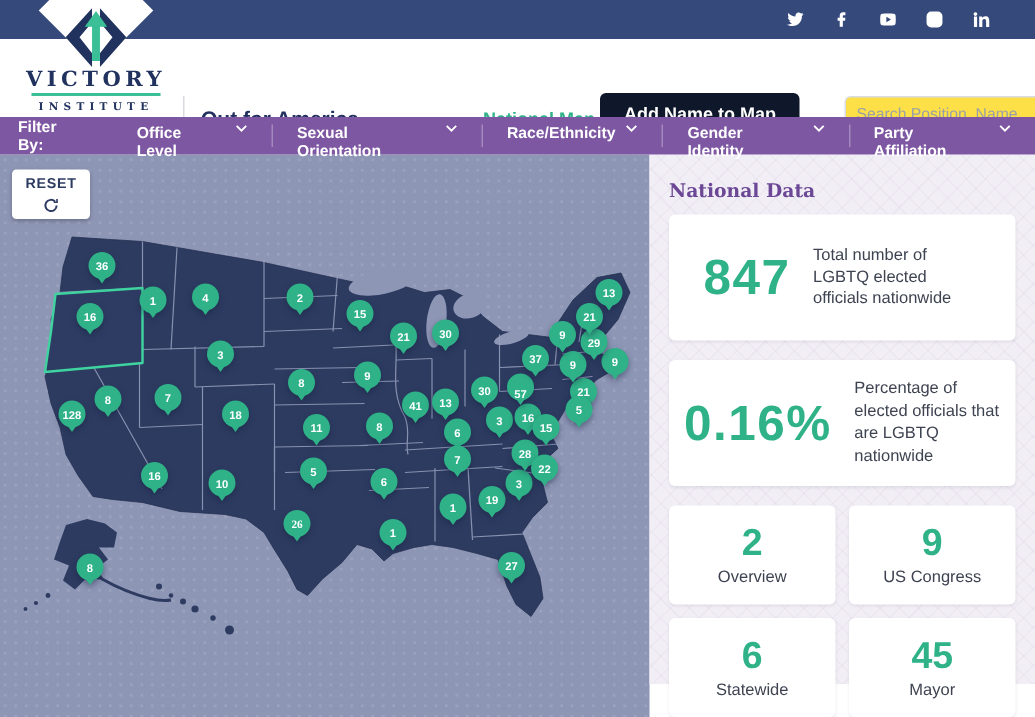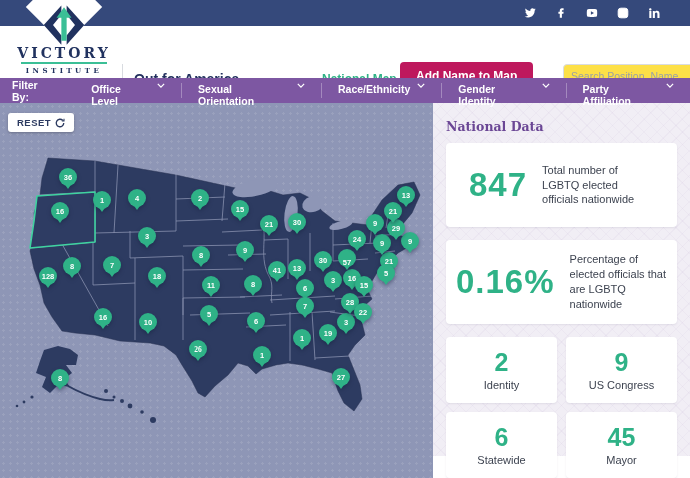--- a/index.html
+++ b/index.html
@@ -16,38 +16,38 @@
   .header { position:absolute; left:0; top:26px; width:690px; height:52px; background:#fff; z-index:1; }
   .logo-bg { position:absolute; left:37px; top:-20px; width:54px; height:54px; background:#fff; transform:rotate(45deg); z-index:3; }
   .logo { position:absolute; left:14px; top:0; width:100px; z-index:4; text-align:center; }
   .logo svg.mark { width:46px; height:44px; display:block; margin:2px auto 0; }
   .logo .word { font-family:"DejaVu Serif", serif; font-size:14px; font-weight:bold; color:#21325f; letter-spacing:3px; line-height:15px; }
   .logo .rule { width:86px; height:2px; background:#3bbf96; margin:1px auto 2px; }
   .logo .inst { font-family:"DejaVu Serif", serif; font-size:7px; font-weight:bold; color:#21325f; letter-spacing:3.5px; }
   .hdr-divider { position:absolute; left:122px; top:38px; width:1px; height:30px; background:#d8dbe0; }
   .app-title { position:absolute; left:134px; top:45px; font-size:14px; font-weight:bold; color:#23315f; }
   .nav-link { position:absolute; left:322px; top:46px; font-size:12px; font-weight:bold; color:#2fb287; cursor:pointer; }
-  .add-btn { position:absolute; left:400px; top:36px; height:27px; padding:0 16px; background:#be185d; color:#fff; border:none; border-radius:4px; font-size:12px; font-weight:bold; font-family:"Liberation Sans",sans-serif; cursor:pointer; }
+  .add-btn { position:absolute; left:400px; top:36px; height:27px; padding:0 16px; background:#0f172a; color:#fff; border:none; border-radius:4px; font-size:12px; font-weight:bold; font-family:"Liberation Sans",sans-serif; cursor:pointer; }
   .search { position:absolute; left:515px; top:38px; width:162px; height:24px; border:1px solid #d9dce1; border-radius:4px; display:flex; align-items:center; padding:0 7px; background:#fde047;margin-left:48px; }
   .search input { flex:1; border:none; outline:none; font-size:10.5px; color:#444; font-family:"Liberation Sans",sans-serif; background:transparent; }
   .search input::placeholder { color:#9aa0a8; }
   .search svg { width:11px; height:11px; stroke:#9aa0a8; fill:none; stroke-width:1.5; }
 
   
   .filterbar { position:absolute; left:0; top:78px; width:690px; height:25px; background:#7d57a2; display:flex; align-items:center; padding-left:12px; z-index:1; }
   .filterbar .flabel { color:#fff; font-size:10.5px; font-weight:bold; margin-right:18px; }
   .fitem { display:flex; align-items:flex-start; gap:7px; color:#fff; font-size:10.5px; font-weight:bold; padding:0 16px; height:15px; cursor:pointer; border-right:1px solid rgba(255,255,255,0.3); }
   .fitem:last-child { border-right:none; }
   .fitem svg { width:8px; height:5px; stroke:#fff; stroke-width:1.6; fill:none; }
 
   
   .map-area { position:absolute; left:0; top:103px; width:433px; height:375px; background:#8e96b6;
     background-image: radial-gradient(rgba(255,255,255,0.10) 1px, transparent 1.2px); background-size:7px 7px; overflow:hidden; }
   .map-area svg.usmap { position:absolute; left:0; top:0; }
-  .reset-btn { position:absolute; left:8px; top:10px; background:#fff; border:none; border-radius:3px; padding:4px 9px; font-size:9.5px; font-weight:bold; color:#2d3b61; letter-spacing:0.5px; box-shadow:0 1px 3px rgba(0,0,0,0.25); cursor:pointer; font-family:"Liberation Sans",sans-serif; display:flex; align-items:center; gap:4px; }
+  .reset-btn { position:absolute; left:8px; top:10px; background:#fff; border:none; border-radius:3px; padding:4px 9px; font-size:9.5px; font-weight:bold; color:#2d3b61; letter-spacing:0.5px; box-shadow:0 1px 3px rgba(0,0,0,0.25); cursor:pointer; font-family:"Liberation Sans",sans-serif; display:flex; align-items:center; gap:4px;flex-direction:column; }
   .pin { position:absolute; width:18px; height:18px; margin-left:-9px; margin-top:-9px; background:#2fb287; border-radius:50%; display:flex; align-items:center; justify-content:center; cursor:pointer; filter:drop-shadow(0 2px 2px rgba(20,30,60,0.45)); z-index:5; }
   .pin::after { content:""; position:absolute; top:14px; left:50%; transform:translateX(-50%); border:5px solid transparent; border-top:7px solid #2fb287; }
   .pin span { color:#fff; font-size:7.5px; font-weight:bold; letter-spacing:0; z-index:1; }
 
   
   .sidebar { position:absolute; left:433px; top:103px; width:257px; height:353px; background:#f1eef5;
     background-image: repeating-linear-gradient(45deg, rgba(125,87,162,0.045) 0 1px, transparent 1px 9px), repeating-linear-gradient(-45deg, rgba(125,87,162,0.045) 0 1px, transparent 1px 9px);
     padding:14px 13px 0; }
   .sb-title { font-family:"DejaVu Serif", serif; font-size:12.5px; font-weight:bold; color:#6b4795; margin:2px 0 9px; }
   .stat-card { background:#fff; border-radius:4px; box-shadow:0 1px 2px rgba(80,70,110,0.10); height:84px; display:flex; align-items:center; justify-content:center; gap:15px; padding:0 10px; margin-bottom:13px; }
@@ -348,21 +348,21 @@
         <div class="pin" style="left: 364px; top: 182px;">
           <span>15</span>
         </div>
         <div class="pin" style="left: 347px; top: 155px; align-items: flex-end;">
           <span>57</span>
         </div>
         <div class="pin" style="left: 363px; top: 164px; margin-top: 36px;">
           <span>22</span>
         </div>
         <div class="pin" style="left: 357px; top: 136px;">
-          <span>24</span>
+          <span>37</span>
         </div>
         <div class="pin" style="left: 389px; top: 158px;">
           <span>21</span>
         </div>
         <div class="pin" style="left: 386px; top: 170px;">
           <span>5</span>
         </div>
         <div class="pin" style="left: 382px; top: 140px;">
           <span>9</span>
         </div>
@@ -405,21 +405,21 @@
 
     <div class="stat-card">
       <div class="big">0.16%</div>
       <div class="desc">Percentage of elected officials that are LGBTQ nationwide</div>
     </div>
 
 
     <div class="grid">
       <div class="mini-card">
         <div class="num">2</div>
-        <div class="lbl">Identity</div>
+        <div class="lbl">Overview</div>
       </div>
       <div class="mini-card">
         <div class="num">9</div>
         <div class="lbl">US Congress</div>
       </div>
       <div class="mini-card">
         <div class="num">6</div>
         <div class="lbl">Statewide</div>
       </div>
       <div class="mini-card">

